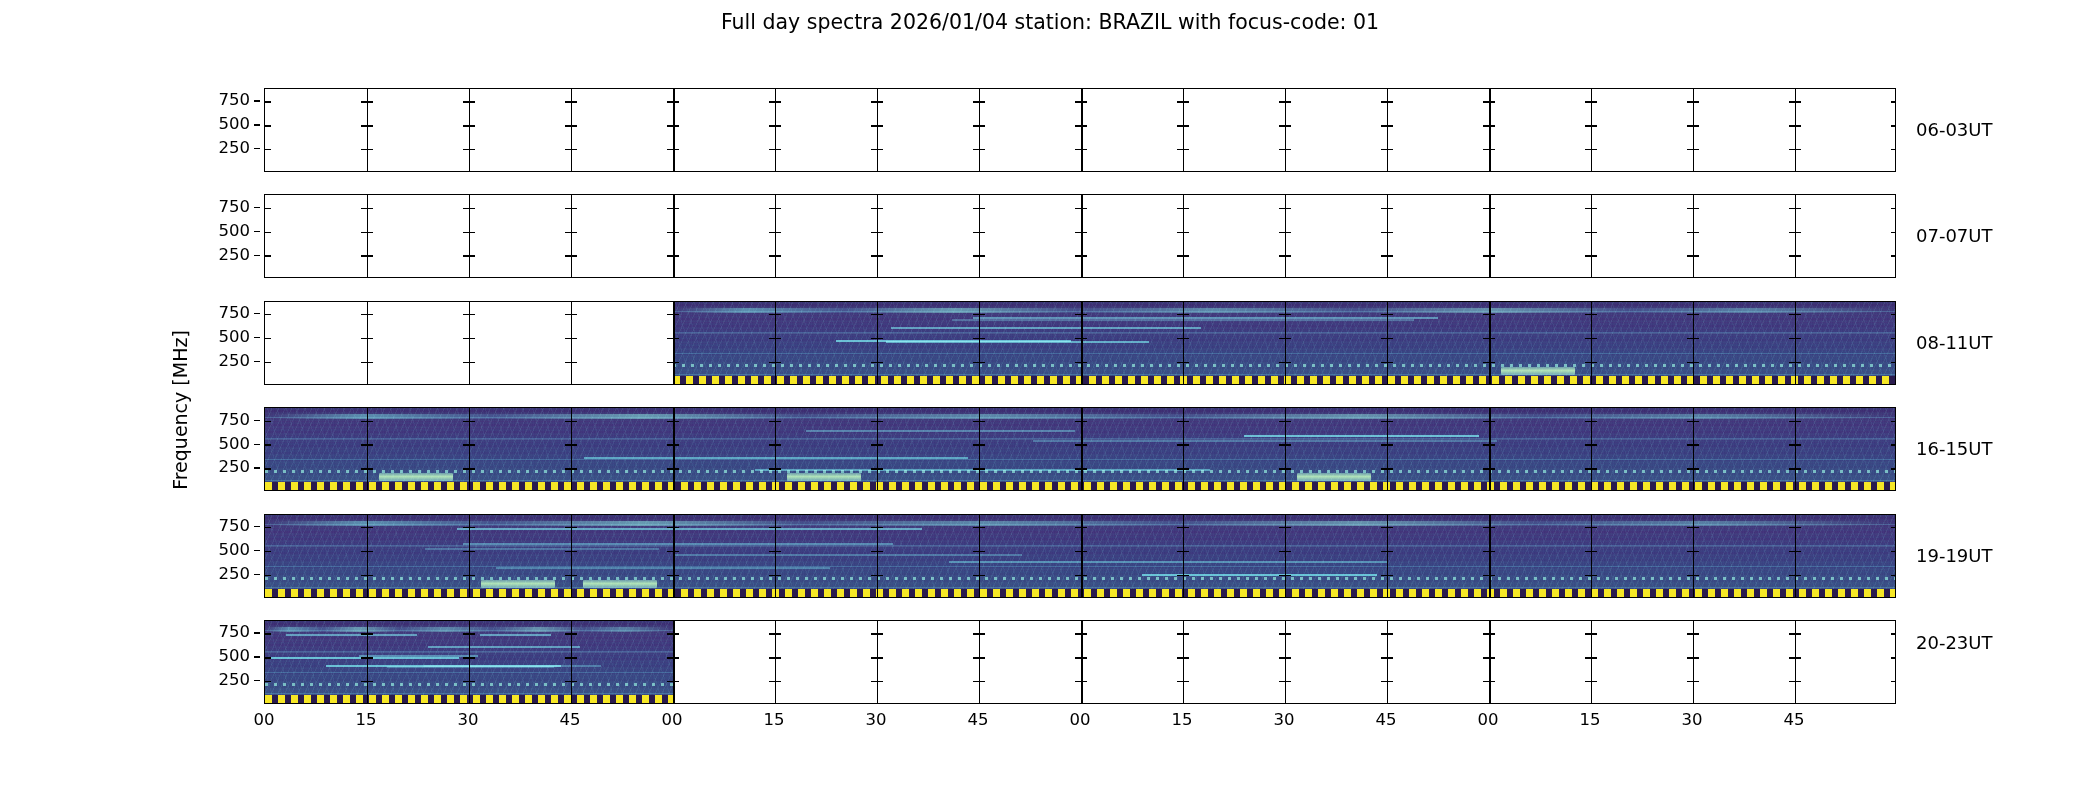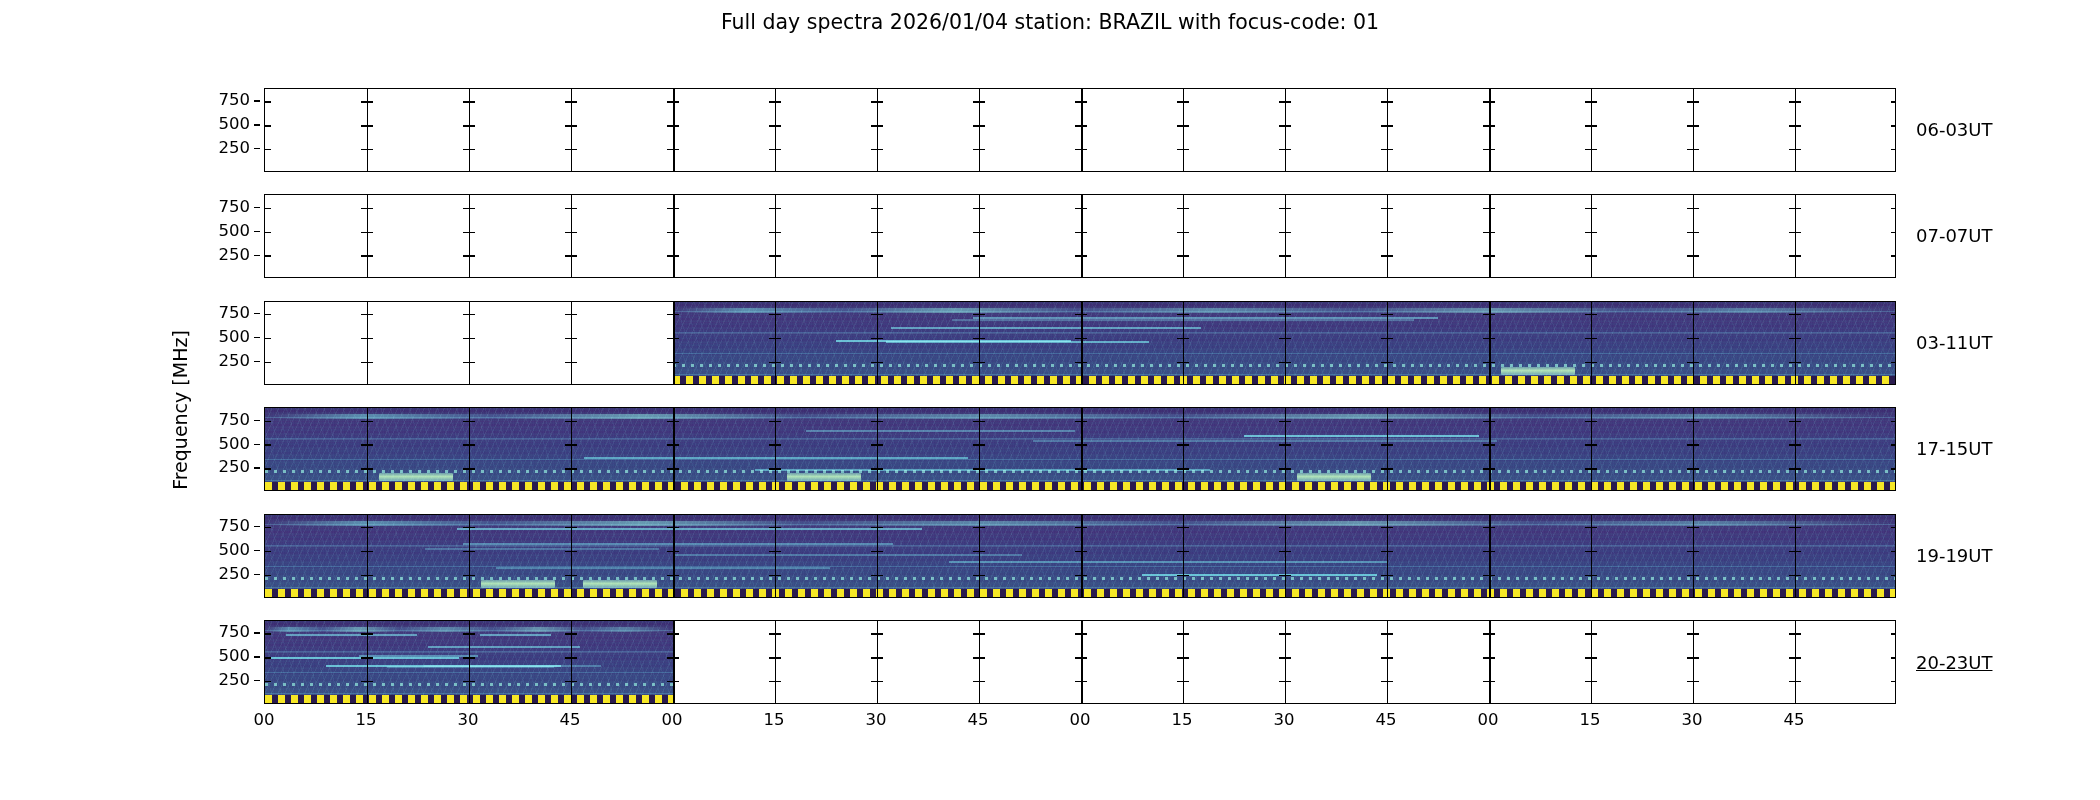--- a/index.html
+++ b/index.html
@@ -1085,17 +1085,17 @@
     <div class="xlabel-txt" style="left: 1122px;">45</div>
     <div class="xlabel-txt" style="left: 1224px;">00</div>
     <div class="xlabel-txt" style="left: 1326px;">15</div>
     <div class="xlabel-txt" style="left: 1428px;">30</div>
     <div class="xlabel-txt" style="left: 1530px;">45</div>
   </div>
 
 <div id="row-labels">
     <div class="row-label-txt" style="top: 31px;">06-03UT</div>
     <div class="row-label-txt" style="top: 137.4px;">07-07UT</div>
-    <div class="row-label-txt" style="top: 243.8px;">03-11UT</div>
-    <div class="row-label-txt" style="top: 350.2px;">17-15UT</div>
+    <div class="row-label-txt" style="top: 243.8px;">08-11UT</div>
+    <div class="row-label-txt" style="top: 350.2px;">16-15UT</div>
     <div class="row-label-txt" style="top: 456.6px;">19-19UT</div>
-    <div class="row-label-txt" style="top: 564px; text-decoration: underline;">20-23UT</div>
+    <div class="row-label-txt" style="top: 544px;">20-23UT</div>
   </div>
 
 </body></html>

